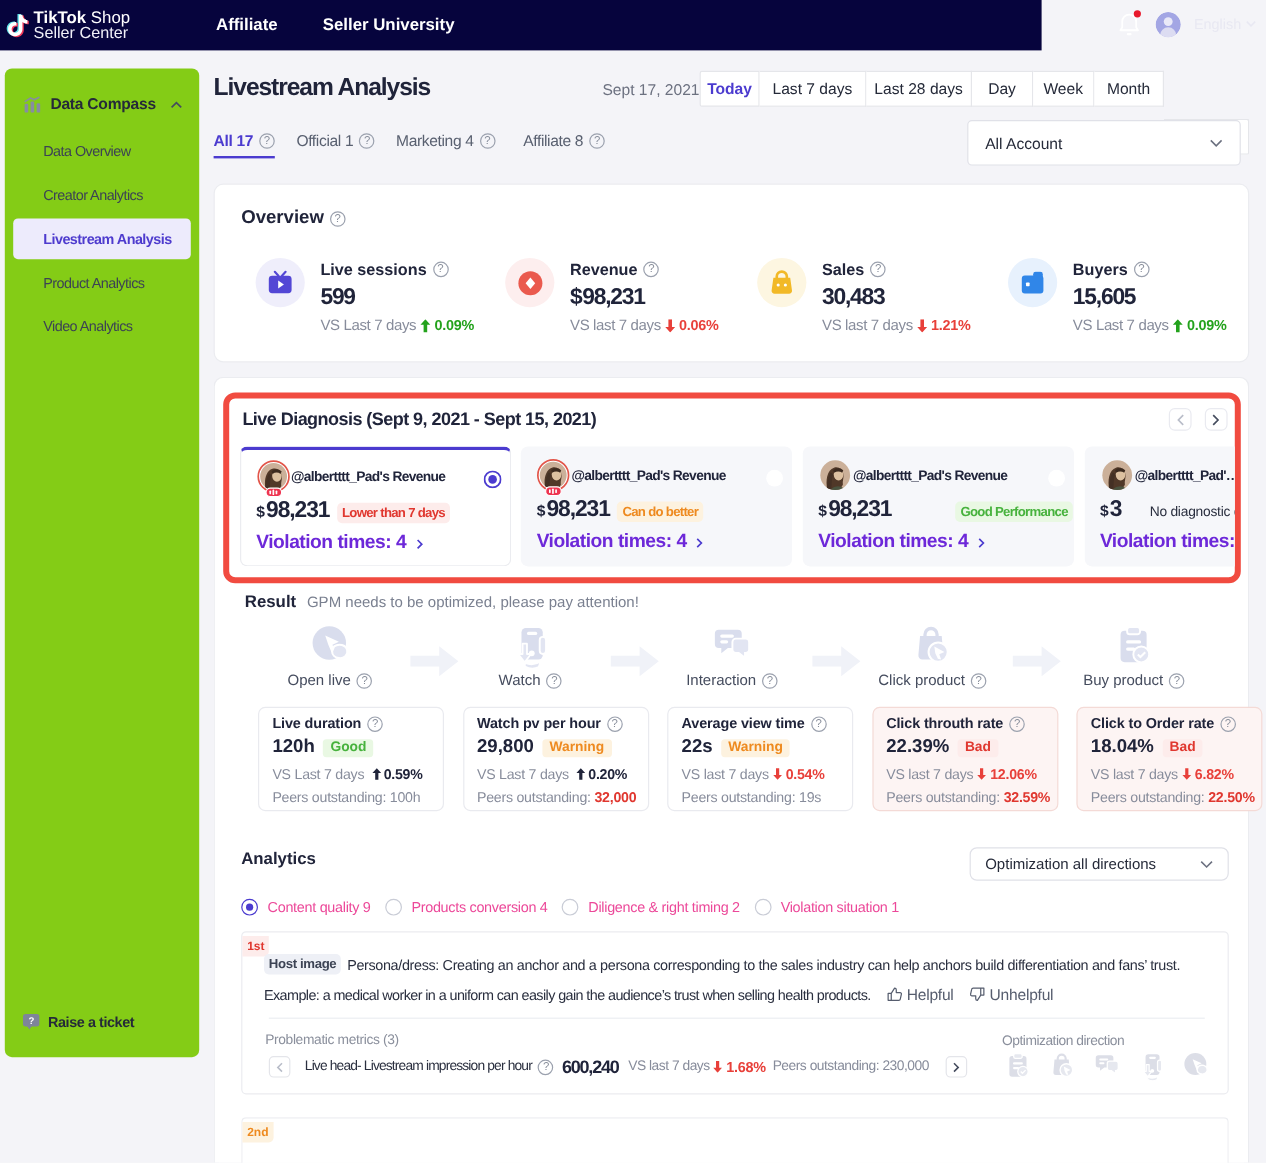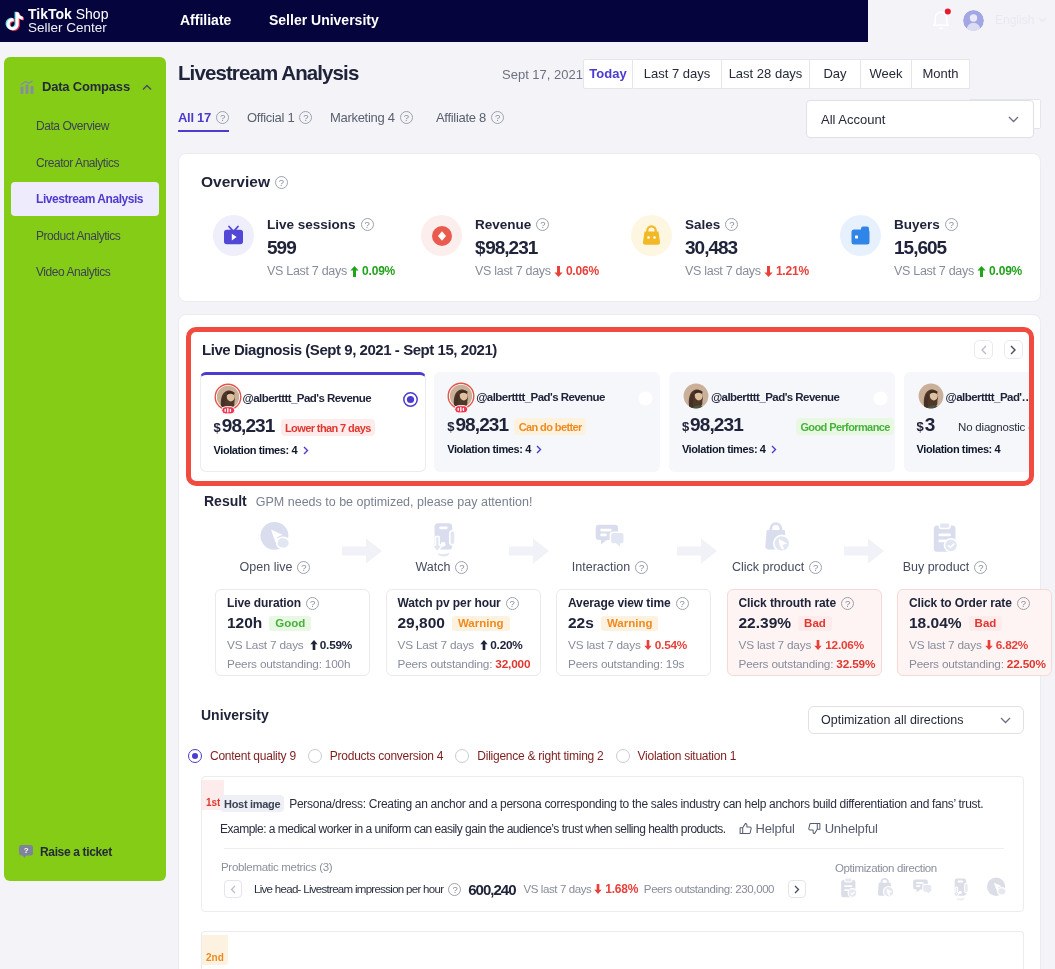--- a/index.html
+++ b/index.html
@@ -66,21 +66,21 @@
 .dc-radio { position:absolute; right:7px; top:19px; }
 .dcard.sel .dc-radio { top:17px; }
 .dc-val { position:absolute; left:13px; top:42px; font-size:19px; font-weight:bold; color:#20243a; letter-spacing:-0.9px; }
 .dcard.sel .dc-val { top:40px; }
 .dc-val .d { font-size:13px; margin-right:1px; letter-spacing:0; }
 .dc-tag { position:absolute; top:46px; font-size:11px; font-weight:bold; padding:2.5px 4.5px; border-radius:4px; white-space:nowrap; letter-spacing:-0.6px; }
 .dcard.sel .dc-tag { top:44px; }
 .tag-red { background:#fdeceb; color:#e0372f; }
 .tag-org { background:#fdf2df; color:#ee8a1f; }
 .tag-grn { background:#e9f8e3; color:#47b23d; }
-.dc-vio { position:absolute; left:13px; top:71px; font-size:11px; font-weight:bold; color:#0f172a; display:flex; align-items:center; letter-spacing:-0.4px; }
+.dc-vio { position:absolute; left:13px; top:71px; font-size:16px; font-weight:bold; color:#6d28d9; display:flex; align-items:center; letter-spacing:-0.4px; }
 .dcard.sel .dc-vio { top:69px; }
 
 .result-line { position:absolute; left:25px; top:178px; font-size:14px; }
 .result-line b { color:#20243a; font-weight:bold; }
 .result-line span { color:#7a8090; font-size:12.5px; margin-left:9px; }
 .funnel { position:absolute; left:0; top:206px; width:863px; height:66px; }
 .fstep { position:absolute; text-align:center; width:120px; }
 .fstep .lbl { margin-top:3px; font-size:12.5px; color:#454c5e; display:flex; justify-content:center; align-items:center; }
 .farrow { position:absolute; top:14px; }
 
@@ -95,28 +95,28 @@
 .m-label { font-size:12px; font-weight:bold; color:#20243a; display:flex; align-items:center; letter-spacing:-0.1px; }
 .m-val { font-size:15.5px; font-weight:bold; color:#20243a; display:flex; align-items:center; }
 .m-tag { font-size:11.5px; font-weight:bold; padding:1.5px 6px; border-radius:3px; margin-left:7px; }
 .m-vs { font-size:11.8px; color:#878c9b; display:flex; align-items:center; letter-spacing:-0.2px; }
 .m-vs b.dark { color:#20243a; display:inline-flex; align-items:center; }
 .m-peers { font-size:11.8px; color:#878c9b; letter-spacing:-0.2px; }
 .m-peers b { color:#e0372f; }
 
 .sug-title { position:absolute; left:22px; top:392px; font-size:14px; font-weight:bold; color:#20243a; }
 .sel-opt { left:629px; top:391px; width:216px; height:28px; padding:0 12px; font-size:12.5px; border-radius:6px;}
-.radios { position:absolute; left:9px; top:434px; display:flex; align-items:center; font-size:13px; color:#7f1d1d; }
+.radios { position:absolute; left:22px; top:434px; display:flex; align-items:center; font-size:13px; color:#ec4899; }
 .radio { width:14px; height:14px; border-radius:50%; border:1px solid #c9ccd6; background:#fff; margin-right:8px; flex:none; }
 .radio.on { border:1px solid #4b3bcf; position:relative; }
 .radio.on:after { content:""; position:absolute; left:3px; top:3px; width:6px; height:6px; border-radius:50%; background:#4b3bcf; }
 .rlbl { margin-right:12px; white-space:nowrap; font-size:12px; letter-spacing:-0.25px; }
 
 .sug1 { position:absolute; left:22px; top:461px; width:823px; height:136px; border:1px solid #ebecf0; border-radius:4px; background:#fff; }
-.numtag { position:absolute; left:0; top:3px; font-size:10px; font-weight:bold; padding:17px 4px 2px 4px; border-radius:0 0 4px 0; }
+.numtag { position:absolute; left:0; top:3px; font-size:10px; font-weight:bold; padding:4px 4px 2px 4px; border-radius:0 0 4px 0; }
 .numtag.red { background:#fdeceb; color:#e0372f; }
 .numtag.org { background:#fdf2df; color:#ee8a1f; }
 .sug-row1 { position:absolute; left:18px; top:18px; font-size:12px; color:#2a2f3f; display:flex; align-items:center; white-space:nowrap; letter-spacing:-0.3px; }
 .graytag { background:#eef0f6; border-radius:4px; font-size:11px; font-weight:bold; color:#3c4354; padding:2.5px 4px; margin-right:5px; letter-spacing:-0.3px; }
 .sug-row2 { position:absolute; left:18px; top:44px; font-size:12px; color:#2a2f3f; display:flex; align-items:center; white-space:nowrap; letter-spacing:-0.3px; }
 .helpful { color:#565d6e; margin-left:13px; display:flex; align-items:center; font-size:13px; letter-spacing:-0.2px; }
 .helpful svg { margin-right:4px; }
 .divider { position:absolute; left:22px; top:71px; width:780px; border-top:1px solid #eceef2; }
 .prob-lbl { position:absolute; left:19px; top:84px; font-size:11.5px; color:#8a8f9c; letter-spacing:-0.3px; }
 .prob-row { position:absolute; left:22px; top:103px; display:flex; align-items:center; white-space:nowrap; }
@@ -522,21 +522,21 @@
       <div class="mcard bad">
         <div class="m-label">Click to Order rate<span class="qm">?</span></div>
         <div class="m-val">18.04%<span class="m-tag tag-red">Bad</span></div>
         <div class="m-vs">VS last 7 days&nbsp;<span class="down" style="font-size:11.8px;"><svg width="8" height="10" viewBox="0 0 9 11">
                 <path d="M4.5 11L0.4 6.4H3V0h3v6.4h2.6z" fill="#e8403a"></path>
               </svg>6.82%</span></div>
         <div class="m-peers">Peers outstanding:&nbsp;<b>22.50%</b></div>
       </div>
     </div>
 
-    <div class="sug-title">University</div>
+    <div class="sug-title">Analytics</div>
     <div class="select sel-opt">Optimization all directions
       <svg class="chev" width="11" height="7" viewBox="0 0 11 7">
           <path d="M1 1l4.5 4.5L10 1" stroke="#6c7180" stroke-width="1.3" fill="none"></path>
         </svg>
     </div>
     <div class="radios">
       <div class="radio on"></div>
         <div class="rlbl">Content quality 9</div>
       <div class="radio"></div>
         <div class="rlbl">Products conversion 4</div>

